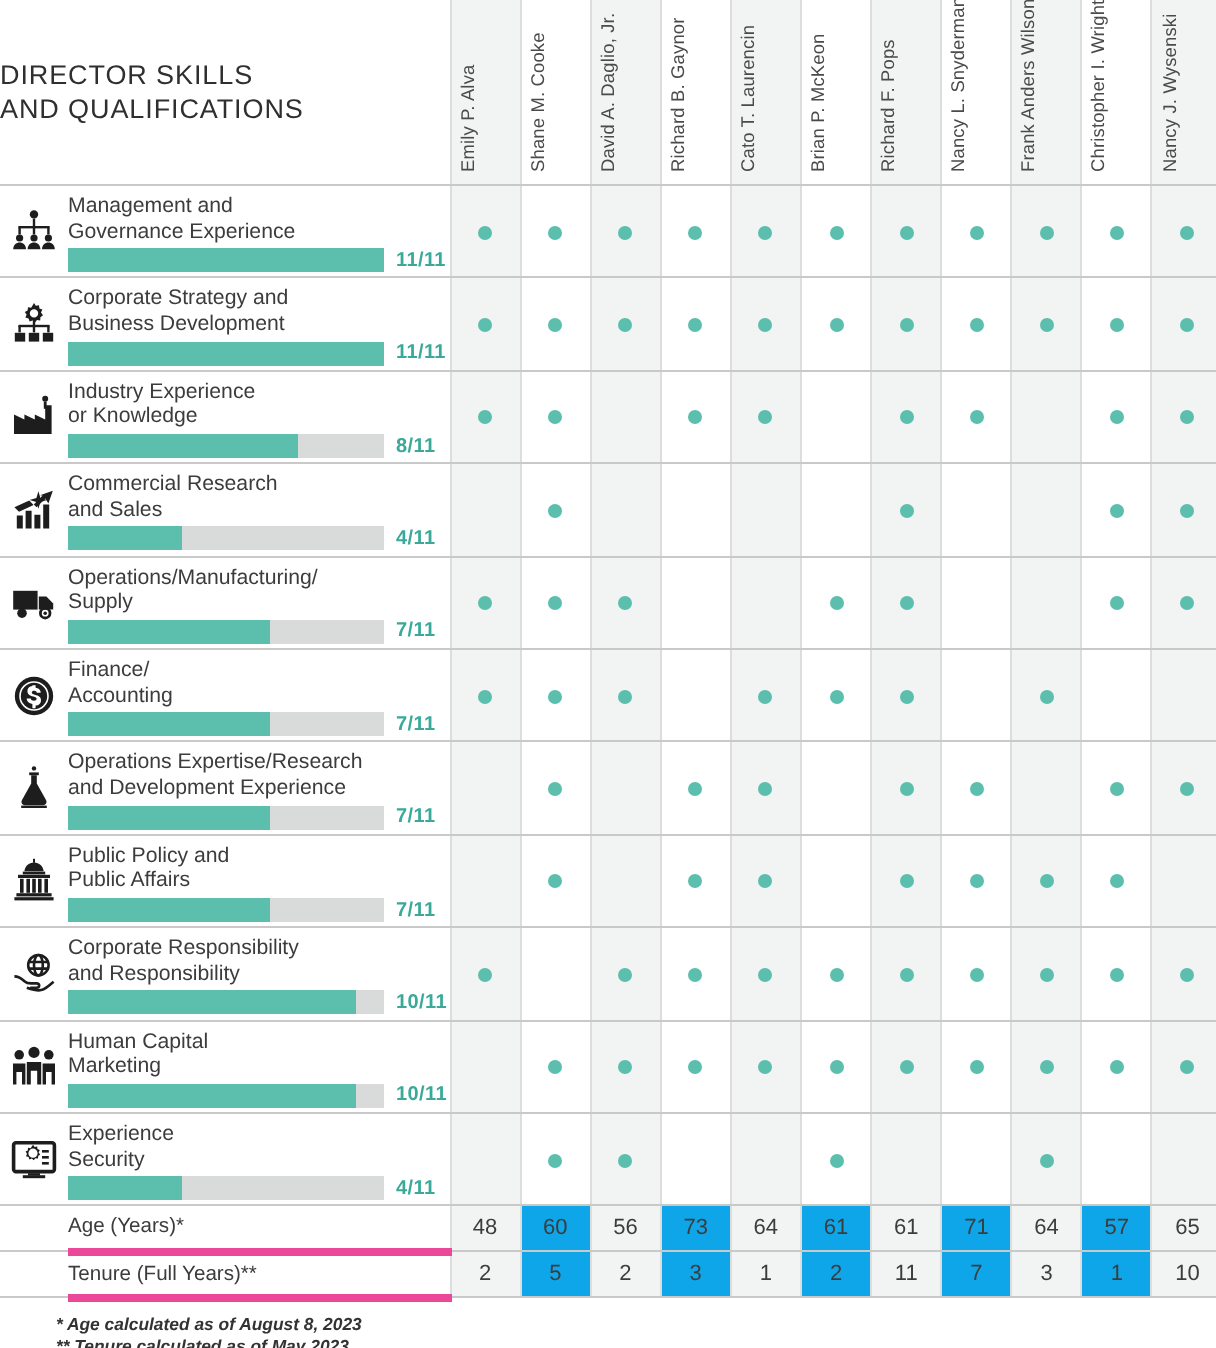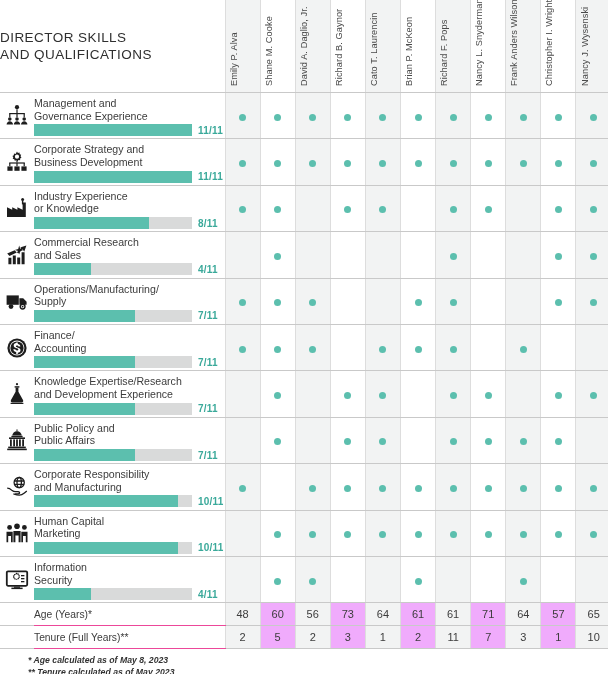--- a/index.html
+++ b/index.html
@@ -111,37 +111,37 @@
   .dot{
     display:inline-block;
     width:7px;height:7px;border-radius:50%;
     background:#5cbfae;
   }
   .dot.off{background:transparent;}
 
   
   tr.stat-row{height:23px;}
   td.stat-label{
-    border-bottom:1px solid #ec4899;
+    border-bottom:4px solid #ec4899;
     background:#fff;
     font-size:10.3px;
     color:#3c3c3c;
     padding-left:3px;
   }
   td.stat-icon{
     border-bottom:1px solid #c9c9c9;
     background:#fff;
   }
   td.stat-val{
     border-left:1px solid #dddddd;
     border-bottom:1px solid #c9c9c9;
     text-align:center;
     font-size:11px;
     color:#3c3c3c;
-    background:#f0abfc;
+    background:#0ea5e9;
   }
   td.stat-val.alt{background:#f2f3f3;}
 
   
   .footnotes{
     padding:6px 0 0 28px;
     font-size:8.7px;
     font-style:italic;
     color:#333;
     line-height:11.6px;
@@ -431,21 +431,21 @@
           <td class="icon-cell">
             <svg class="ic" width="24" height="24" viewBox="0 0 24 24" fill="#1d1d1d">
               <circle cx="12" cy="2.2" r="1.1"></circle>
               <rect x="9.6" y="4.2" width="4.8" height="1.4"></rect>
               <path d="M10.6 5.6h2.8v4.2l4.6 8.2c.7 1.3-.1 2.6-1.5 2.6H7.5c-1.4 0-2.2-1.3-1.5-2.6l4.6-8.2z"></path>
               <rect x="5.6" y="20.8" width="12.8" height="1.2"></rect>
             </svg>
           </td>
           <td class="label-cell">
             <div class="skill-name">
-              <div>Knowledge Expertise/Research</div>
+              <div>Operations Expertise/Research</div>
               <div>and Development Experience</div>
             </div>
             <div class="bar-wrap">
               <div class="bar-track">
                 <div class="bar-fill" style="width:63.64%"></div>
               </div>
               <span class="bar-count">7/11</span>
             </div>
           </td>
           <td class="dot-cell alt"><span class="dot off"></span></td>
@@ -508,21 +508,21 @@
                 <ellipse cx="14.2" cy="7.6" rx="2.2" ry="5.1"></ellipse>
                 <path d="M9.3 6h9.8M9.3 9.3h9.8"></path>
                 <path d="M2.2 13.2c2.6 0 3.7 1.2 5 2.4 1 .9 2.2 1.1 3.4 1.1h2.6c.9 0 1.4.5 1.4 1.1s-.5 1.1-1.4 1.1h-3.1"></path>
                 <path d="M8.4 18.9c2.4.8 4.4 1.3 6 1.3 2 0 3.6-1.1 5-2.3l2.4-2"></path>
               </g>
             </svg>
           </td>
           <td class="label-cell">
             <div class="skill-name">
               <div>Corporate Responsibility</div>
-              <div>and Manufacturing</div>
+              <div>and Responsibility</div>
             </div>
             <div class="bar-wrap">
               <div class="bar-track">
                 <div class="bar-fill" style="width:90.91%"></div>
               </div>
               <span class="bar-count">10/11</span>
             </div>
           </td>
           <td class="dot-cell alt"><span class="dot"></span></td>
           <td class="dot-cell"><span class="dot off"></span></td>
@@ -578,21 +578,21 @@
               <path d="M9.2 8.6a2.3 2.3 0 104.6 0 2.3 2.3 0 00-4.6 0zm2.3-4.2l.8 1.1 1.3-.3.1 1.3 1.2.5-.6 1.2.8 1-1 .8-.1 1.3-1.3-.2-.8 1-1-.8-1.2.4-.4-1.2-1.3-.4.5-1.2-.7-1.1 1.1-.6.1-1.3 1.3.2z"></path>
               <rect x="16" y="7" width="3.4" height="1.3"></rect>
               <rect x="16" y="10" width="3.4" height="1.3"></rect>
               <rect x="16" y="13" width="3.4" height="1.3"></rect>
               <rect x="9" y="18.6" width="6" height="1.2"></rect>
               <rect x="6.4" y="19.6" width="11.2" height="1.5"></rect>
             </svg>
           </td>
           <td class="label-cell">
             <div class="skill-name">
-              <div>Information</div>
+              <div>Experience</div>
               <div>Security</div>
             </div>
             <div class="bar-wrap">
               <div class="bar-track">
                 <div class="bar-fill" style="width:36.36%"></div>
               </div>
               <span class="bar-count">4/11</span>
             </div>
           </td>
           <td class="dot-cell alt"><span class="dot off"></span></td>
@@ -634,17 +634,17 @@
           <td class="stat-val alt">11</td>
           <td class="stat-val">7</td>
           <td class="stat-val alt">3</td>
           <td class="stat-val">1</td>
           <td class="stat-val alt">10</td>
         </tr>
       </tbody>
   </table>
 
   <div class="footnotes">
-    <div>* Age calculated as of May 8, 2023</div>
+    <div>* Age calculated as of August 8, 2023</div>
     <div>** Tenure calculated as of May 2023</div>
   </div>
 
 </div>
 
 </body></html>

